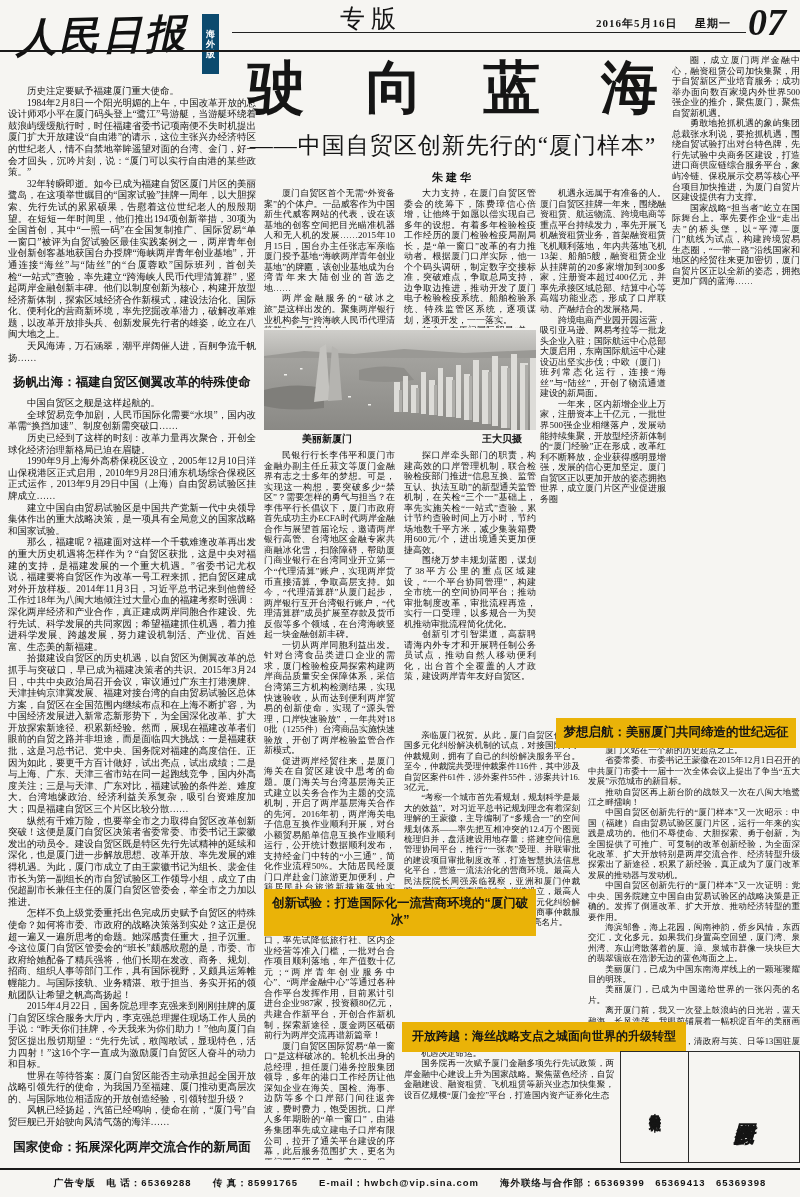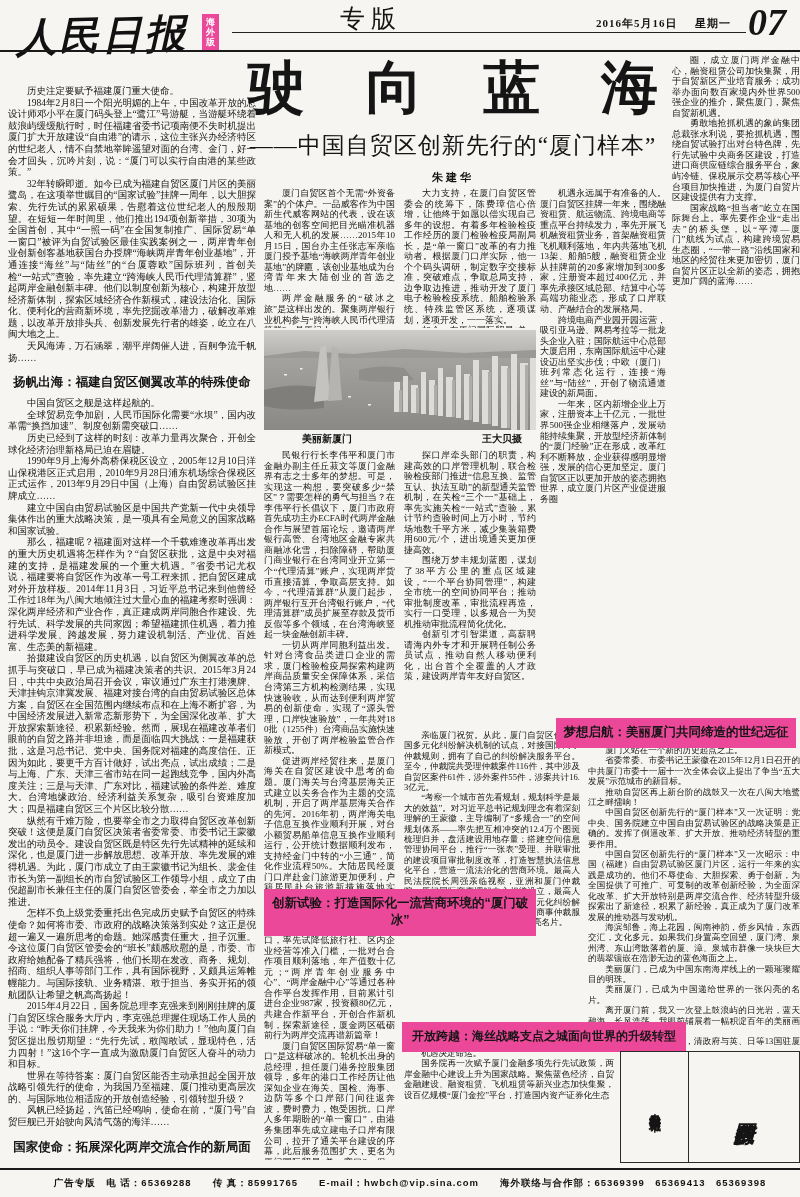--- a/index.html
+++ b/index.html
@@ -1,22 +1,22 @@
 <!DOCTYPE html>
 <html><head>
 <meta charset="utf-8">
 <style>
   html,body{margin:0;padding:0;background:#d8d7d3;}
   .page{position:relative;width:800px;height:1197px;margin:0 auto;background:#f6f5f2;color:#151515;
         font-family:"Liberation Serif","DejaVu Serif",serif;overflow:hidden;}
   
   .masthead-logo{position:absolute;left:16px;top:8px;font-size:40px;font-weight:900;font-style:italic;
         letter-spacing:3px;transform:rotate(-1.5deg);color:#111;}
-  .edition-badge{position:absolute;left:202px;top:14px;width:15px;background:#ec4899;color:#fff;
-        font-size:9px;line-height:10px;text-align:center;padding:3px 1px;font-family:"Liberation Sans",sans-serif;font-weight:bold;}
+  .edition-badge{position:absolute;left:202px;top:14px;width:15px;background:#0c4a6e;color:#fff;
+        font-size:9px;line-height:10px;text-align:center;padding:15px 1px;font-family:"Liberation Sans",sans-serif;font-weight:bold;}
   .section-banner{position:absolute;left:340px;top:2px;font-size:25px;font-weight:400;
         font-family:"Liberation Sans","DejaVu Sans",sans-serif;letter-spacing:6px;}
   .rule-a{position:absolute;left:232px;top:32px;width:514px;height:1px;background:#222;}
   .dateline{position:absolute;left:596px;top:16px;font-size:11px;font-weight:bold;letter-spacing:1px;}
   .page-number{position:absolute;left:748px;top:0px;font-size:38px;font-weight:900;font-style:italic;
         font-family:"Liberation Serif",serif;}
   .rule-b{position:absolute;left:0;top:50px;width:800px;height:2px;background:#1a1a1a;}
   
   .headline-block{position:absolute;left:238px;top:56px;width:430px;text-align:center;}
   .headline-main{display:flex;justify-content:space-between;padding:0 10px;font-size:57px;font-weight:900;
@@ -24,21 +24,21 @@
   .headline-sub{margin-top:12px;font-size:23px;letter-spacing:1px;font-weight:500;}
   .headline-author{margin-top:9px;font-size:11px;font-weight:bold;letter-spacing:3px;}
   
   .col{position:absolute;text-align:justify;overflow:hidden;word-break:break-all;z-index:1;}
   .col p{margin:0;text-indent:2em;}
   .w-col{font-size:9.5px;line-height:11.6px;}
   .n-col{font-size:9px;line-height:10.55px;}
   .m-col{font-size:8.6px;line-height:10.4px;}
   .col h3{font-size:12.5px;line-height:14px;text-align:center;text-indent:0;margin:11px 0 9px 0;
         font-family:"Liberation Sans","DejaVu Sans",sans-serif;font-weight:900;}
-  .overlay-heading{position:absolute;z-index:2;background:#ec4899;text-align:center;
+  .overlay-heading{position:absolute;z-index:2;background:#eab308;text-align:center;
         font-family:"Liberation Sans","DejaVu Sans",sans-serif;font-weight:900;font-size:12.5px;
         padding:6px 0 7px 0;margin:0;}
   
   .photo{position:absolute;left:264px;top:330px;width:272px;height:100px;z-index:2;overflow:hidden;}
   .photo-captions{position:absolute;left:264px;top:432px;width:272px;z-index:2;display:flex;
         justify-content:space-between;padding:0 14px 0 38px;box-sizing:border-box;
         font-size:10px;font-weight:900;}
   
   .banner-box{position:absolute;left:620px;top:1051px;width:178px;height:110px;z-index:3;
         border:1.5px solid #2a2a2a;background:#f6f5f2;display:flex;}
@@ -138,22 +138,22 @@
     </div>
   <div class="col n-col" style="left:672px;top:55px;width:128px;height:667px;">
       <p>圈，成立厦门两岸金融中心，融资租赁公司加快集聚，用于自贸新区产业培育服务；成功举办面向数百家境内外世界500强企业的推介，聚焦厦门，聚焦自贸新机遇。</p>
       <p>勇敢地抢抓机遇的象屿集团总裁张水利说，要抢抓机遇，围绕自贸试验打出对台特色牌，先行先试验中央商务区建设，打造进口商供应链综合服务平台，象屿冷链、保税展示交易等核心平台项目加快推进，为厦门自贸片区建设提供有力支撑。</p>
       <p>国家战略“担当者”屹立在国际舞台上。率先要作企业“走出去”的桥头堡，以“平潭—厦门”航线为试点，构建跨境贸易生态圈，“一带一路”沿线国家和地区的经贸往来更加密切，厦门自贸片区正以全新的姿态，拥抱更加广阔的蓝海……</p>
     </div>
   <div class="col m-col" style="left:588px;top:745px;width:212px;height:300px;">
       <p>厦门又站在一个新的历史起点之上。</p>
       <p>省委常委、市委书记王蒙徽在2015年12月1日召开的中共厦门市委十一届十一次全体会议上提出了争当“五大发展”示范城市的新目标。</p>
       <p>推动自贸区再上新台阶的战鼓又一次在八闽大地鹭江之畔擂响！</p>
+      <p>中国自贸区创新先行的“厦门样本”又一次昭示：中国（福建）自由贸易试验区厦门片区，运行一年来的实践是成功的。他们不辱使命、大胆探索、勇于创新，为全国提供了可推广、可复制的改革创新经验，为全面深化改革、扩大开放特别是两岸交流合作、经济转型升级探索出了新途径，积累了新经验，真正成为了厦门改革发展的推动器与发动机。</p>
       <p>中国自贸区创新先行的“厦门样本”又一次证明：党中央、国务院建立中国自由贸易试验区的战略决策是正确的。发挥了倒逼改革、扩大开放、推动经济转型的重要作用。</p>
-      <p>中国自贸区创新先行的“厦门样本”又一次昭示：中国（福建）自由贸易试验区厦门片区，运行一年来的实践是成功的。他们不辱使命、大胆探索、勇于创新，为全国提供了可推广、可复制的改革创新经验，为全面深化改革、扩大开放特别是两岸交流合作、经济转型升级探索出了新途径，积累了新经验，真正成为了厦门改革发展的推动器与发动机。</p>
       <p>海滨邹鲁，海上花园，闽南神韵，侨乡风情，东西交汇，文化多元。如果我们身置高空回望，厦门湾、泉州湾、东山湾散落着的厦、漳、泉城市群像一块块巨大的翡翠镶嵌在浩渺无边的蓝色海面之上。</p>
       <p>美丽厦门，已成为中国东南海岸线上的一颗璀璨耀目的明珠。</p>
       <p>美丽厦门，已成为中国递给世界的一张闪亮的名片。</p>
       <p>离开厦门前，我又一次登上鼓浪屿的日光岩，蓝天碧海，长风浩荡，我眼前铺展着一幅积淀百年的美丽画卷。</p>
       <p>遥想涉水恰二十八年，清政府与英、日等13国驻厦领事设立公共租界的屈辱岁月已一去不返，今天的中国，“东方醒狮”正昂首走向世界……</p>
     </div>
 
   <div class="overlay-heading" style="left:264px;top:889px;width:272px;">创新试验：打造国际化一流营商环境的“厦门破冰”</div>
   <div class="overlay-heading" style="left:402px;top:1022px;width:284px;font-size:12px;">开放跨越：海丝战略支点之城面向世界的升级转型</div>
   <div class="overlay-heading" style="left:556px;top:718px;width:240px;">梦想启航：美丽厦门共同缔造的世纪远征</div>

